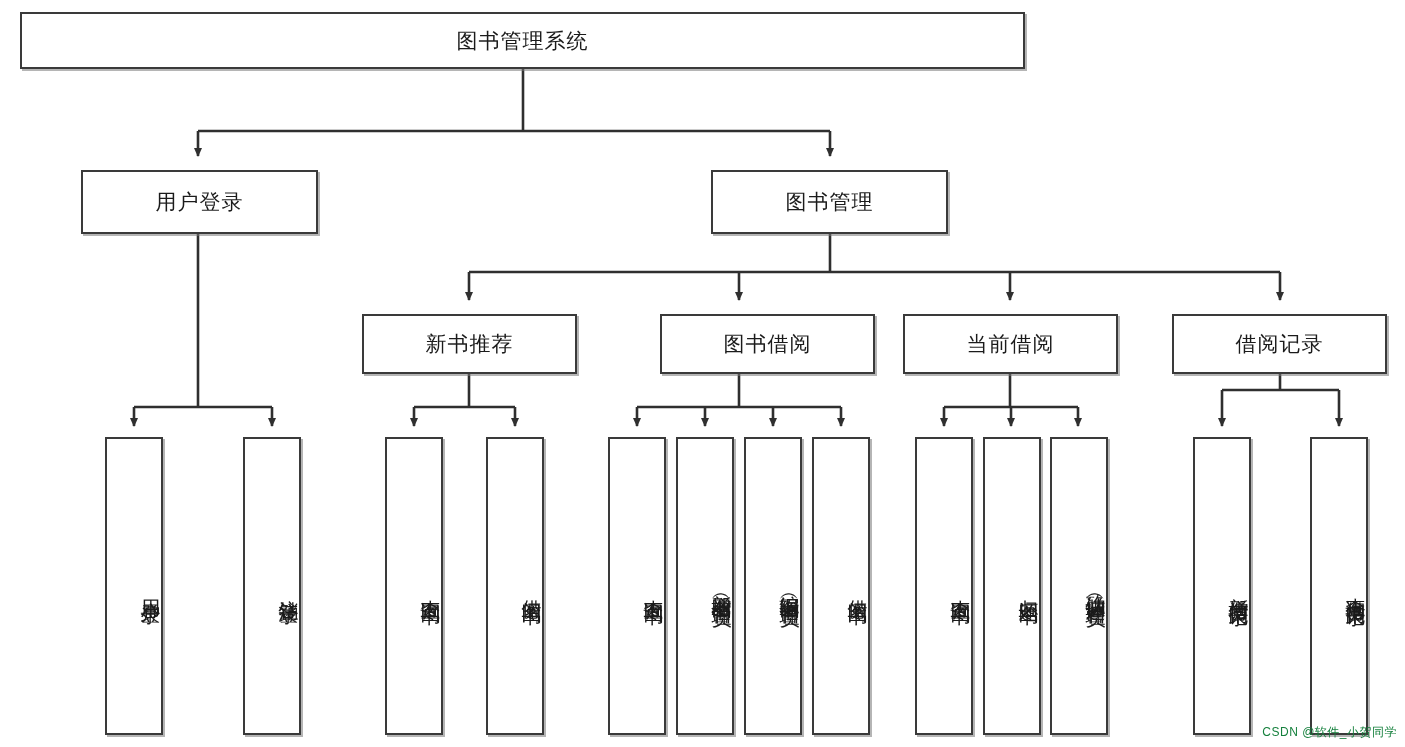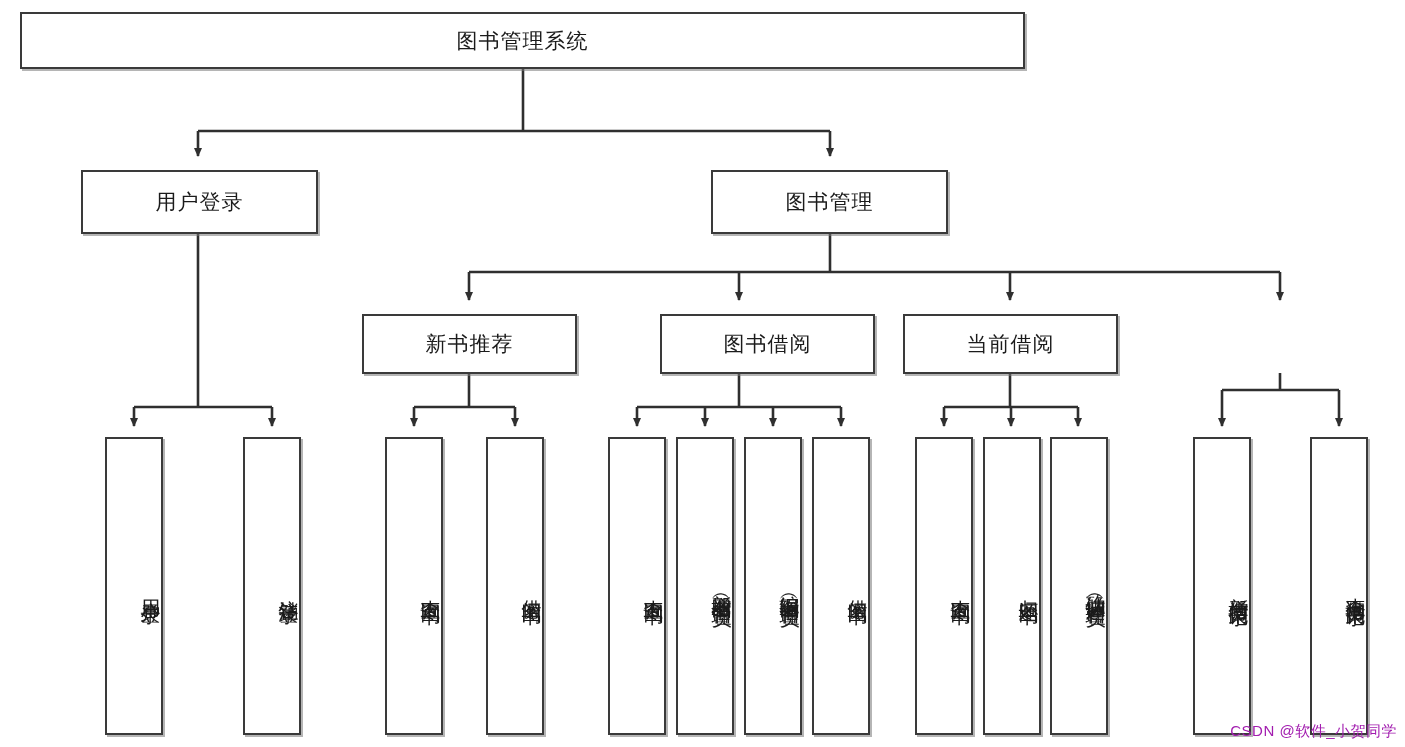--- a/index.html
+++ b/index.html
@@ -55,22 +55,22 @@
     display: block;
   }
   .node-title {
     font-size: 22px;
     letter-spacing: 1px;
   }
   .watermark {
     position: absolute;
     right: 8px;
     bottom: 6px;
-    font-size: 15px;
-    color: #a21caf;
+    font-size: 12px;
+    color: #15803d;
     letter-spacing: 0.5px;
     user-select: none;
     white-space: nowrap;
   }
 </style>
 </head>
 <body>
 
 <div id="canvas">
 
@@ -137,20 +137,23 @@
 
   <div class="node h" style="left:362px; top:314px; width:215px; height:60px;">
     <span>新书推荐</span>
   </div>
   <div class="node h" style="left:632px; top:314px; width:215px; height:60px;margin-left:28px;">
     <span>图书借阅</span>
   </div>
   <div class="node h" style="left:903px; top:314px; width:215px; height:60px;text-align:right;">
     <span>当前借阅</span>
   </div>
+  <div class="node h" style="left:1172px; top:314px; width:215px; height:60px;">
+    <span>借阅记录</span>
+  </div>
 
   <div class="node v" style="left:105px; top:437px; width:58px; height:298px;">
     <span class="vlabel">用户登录</span>
   </div>
   <div class="node v" style="left:243px; top:437px; width:58px; height:298px;">
     <span class="vlabel">注销登录</span>
   </div>
 
   <div class="node v" style="left:385px; top:437px; width:58px; height:298px;">
     <span class="vlabel">查询图书</span>

